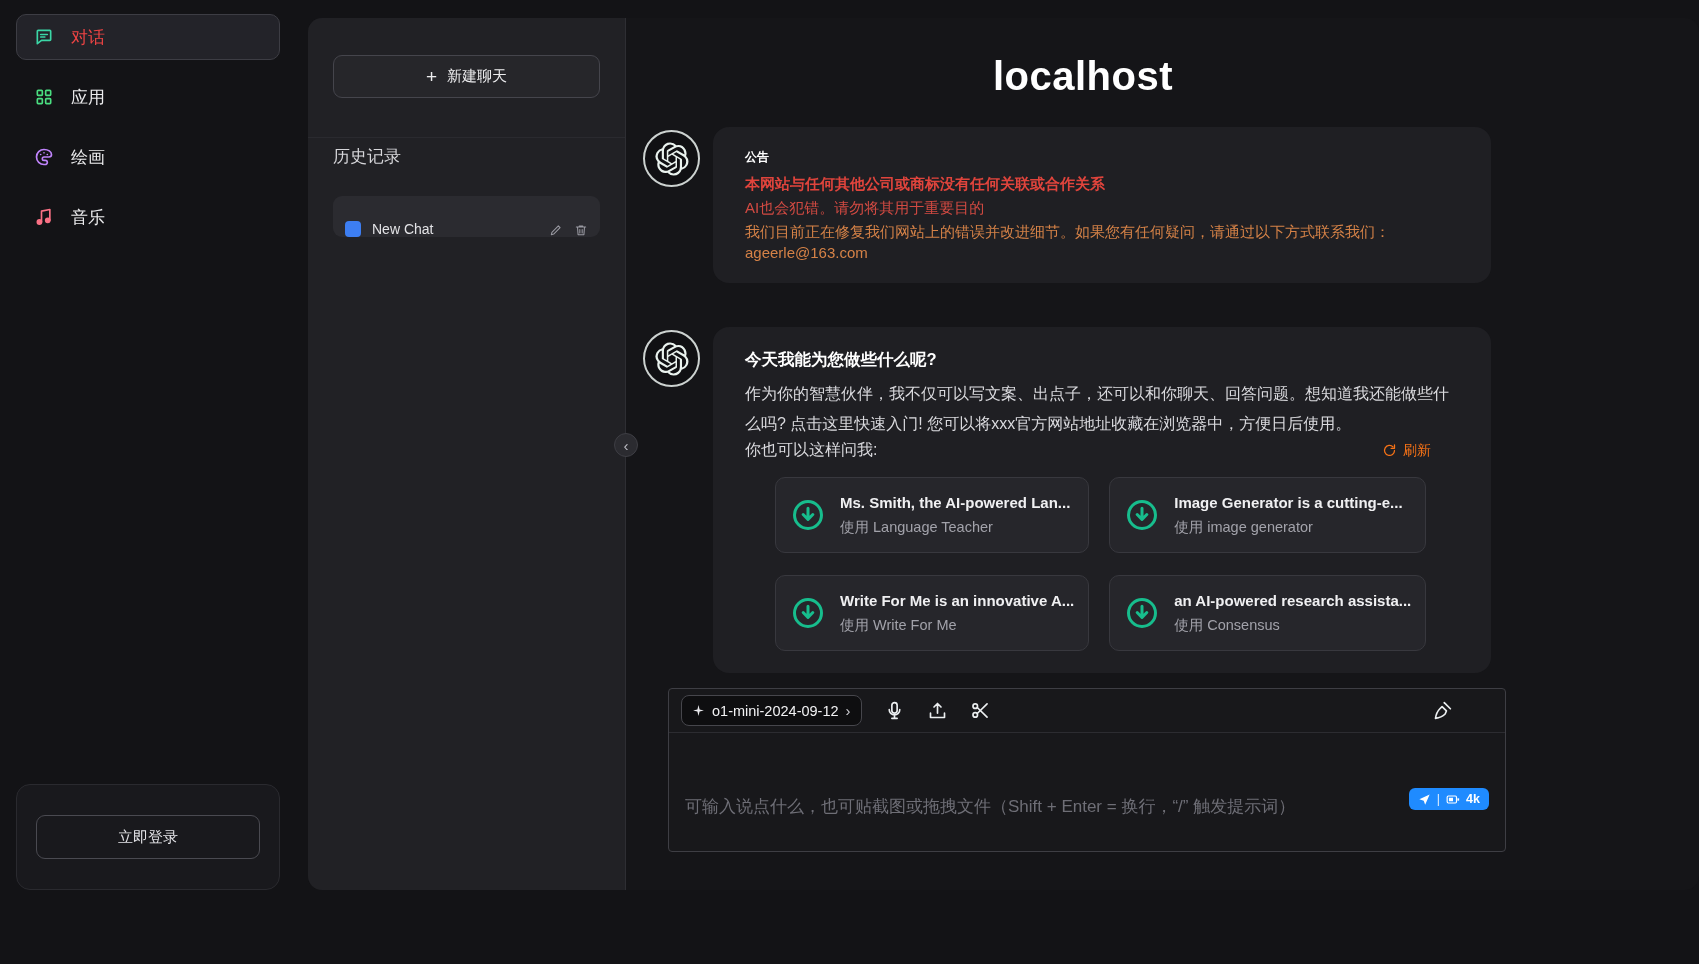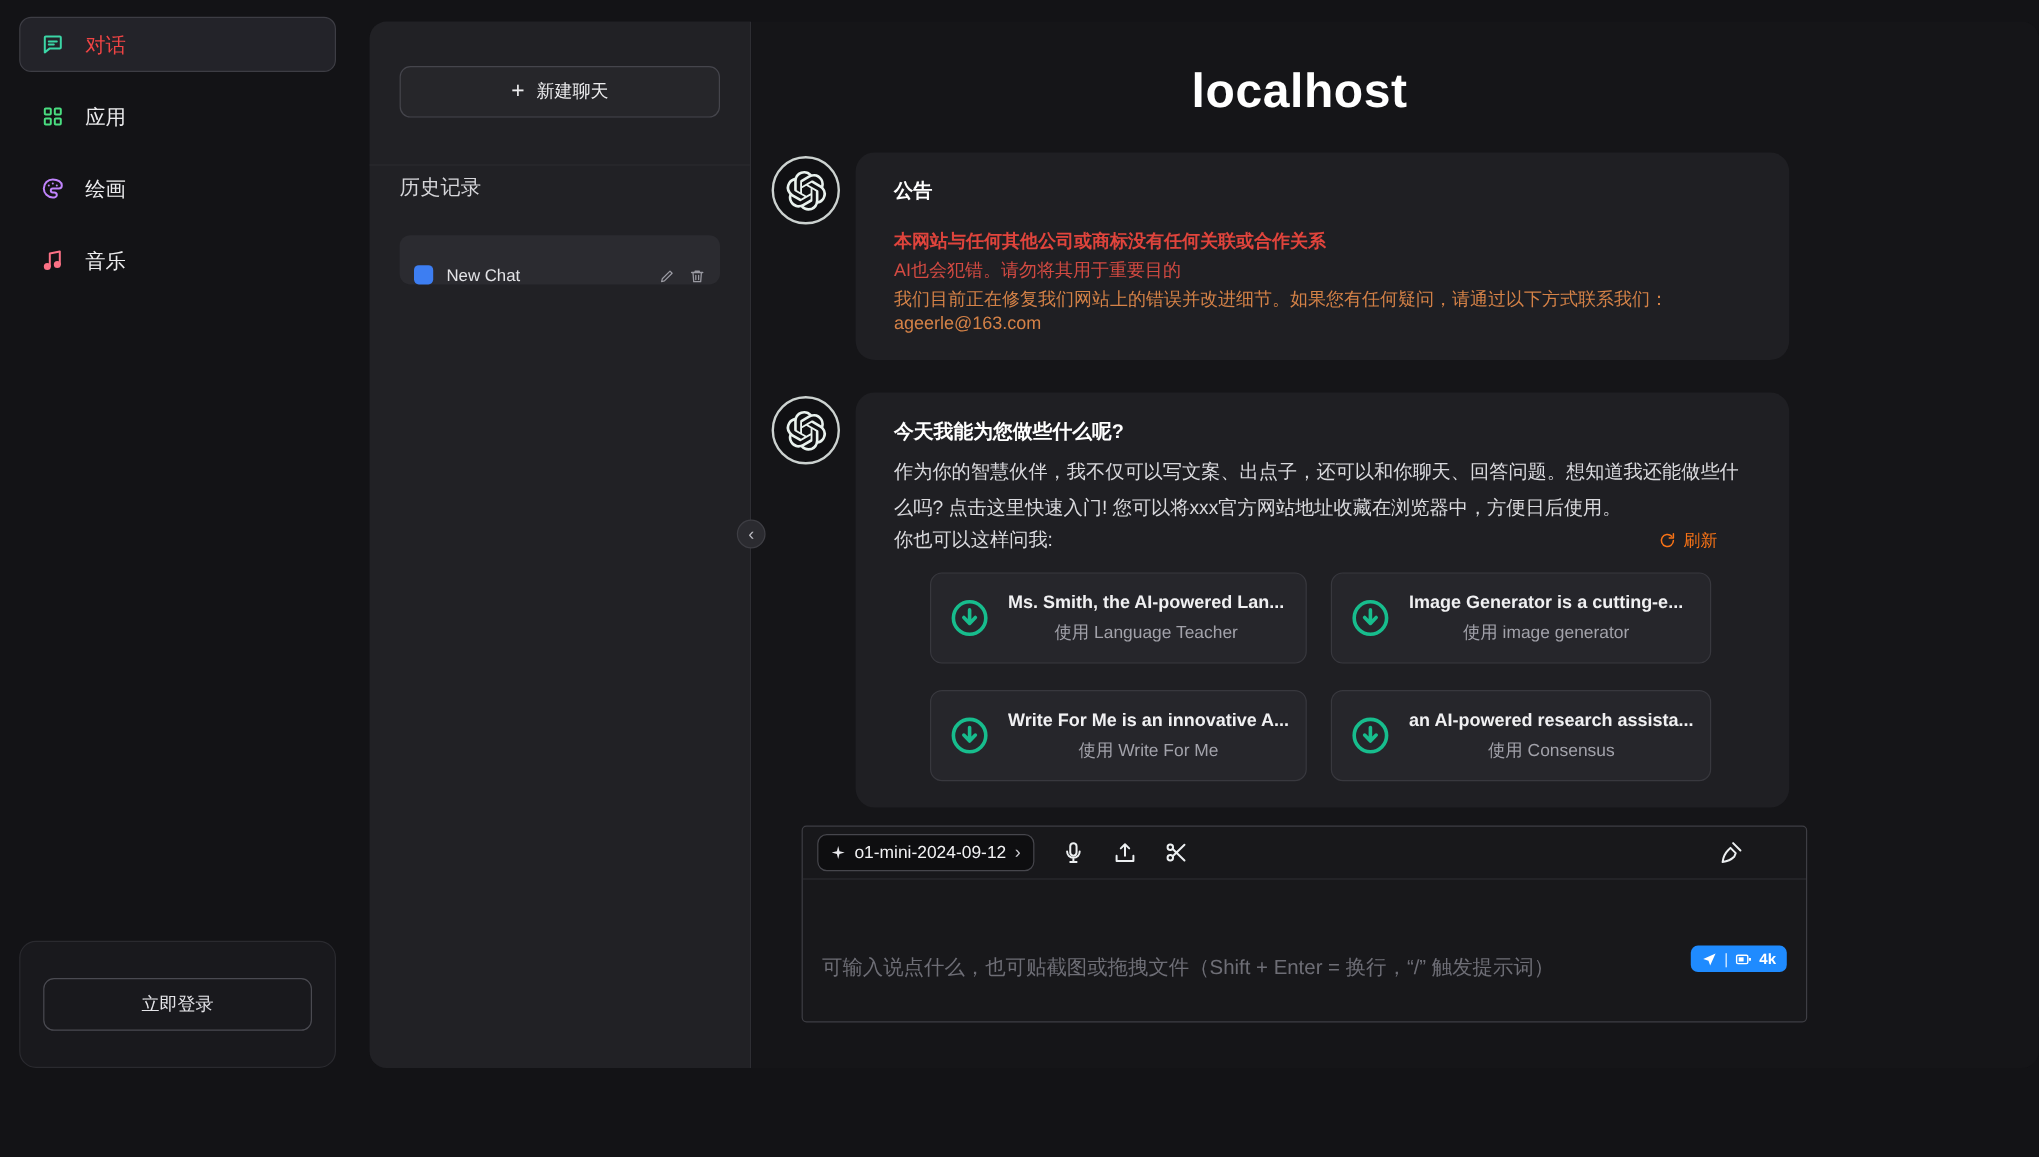--- a/index.html
+++ b/index.html
@@ -54,38 +54,38 @@
   .page-title { margin-top:36px; text-align:center; font-size:40px; font-weight:bold; color:#ffffff; letter-spacing:.5px; }
 
   .msg { position:absolute; left:0; display:flex; align-items:flex-start; }
   .msg-1 { top:109px; }
   .msg-2 { top:309px; }
   .avatar { width:57px; height:57px; border-radius:50%; background:#101013; border:2px solid #ccd2d0;
     display:flex; align-items:center; justify-content:center; margin-top:3px; flex-shrink:0; }
   .avatar svg { width:34px; height:34px; fill:#e9f2ee; }
   .bubble { margin-left:13px; width:778px; background:#1f1f23; border-radius:16px; padding:22px 32px; font-size:15px; }
 
-  .ann-title { font-weight:bold; font-size:16px; color:#ffffff; margin-bottom:22px; }
+  .ann-title { font-weight:bold; font-size:12px; color:#ffffff; margin-bottom:9px; }
   .ann-line1 { color:#e0443c; font-weight:bold; font-size:15px; margin-bottom:5px; }
   .ann-line2 { color:#d24a42; margin-bottom:5px; }
   .ann-line3 { color:#d58247; margin-bottom:2px; }
   .ann-email { color:#d58247; cursor:pointer; }
 
   .welcome-title { font-weight:bold; font-size:16.5px; color:#ffffff; margin-bottom:8px; }
   .welcome-body { color:#dadade; font-size:16px; line-height:1.85; }
   .ask-row { display:flex; justify-content:space-between; align-items:center; color:#dadade; font-size:16px; margin-top:2px; }
   .refresh-btn { display:flex; align-items:center; gap:6px; color:#f97316; font-size:14px; cursor:pointer; margin-right:28px; }
   .refresh-btn svg { width:15px; height:15px; fill:none; stroke:currentColor; stroke-width:2; stroke-linecap:round; stroke-linejoin:round; }
 
   .suggestions { margin:16px 40px 0 30px; display:grid; grid-template-columns:1fr 1fr; gap:22px 20px; }
   .suggestion { background:#26262b; border:1px solid #38383e; border-radius:10px; padding:12px 14px;
     display:flex; align-items:center; gap:14px; height:76px; cursor:pointer; }
   .sugg-icon { width:36px; height:36px; color:#17bd8d; flex-shrink:0; }
   .sugg-icon svg { width:36px; height:36px; fill:none; stroke:currentColor; stroke-width:2; stroke-linecap:round; stroke-linejoin:round; }
-  .sugg-text { min-width:0;text-align:center; }
+  .sugg-text { min-width:0; }
   .sugg-title { font-size:15px; font-weight:bold; color:#f0f0f2; white-space:nowrap; overflow:hidden; }
   .sugg-sub { font-size:14.5px; color:#a2a2aa; margin-top:7px; }
 
   
   .composer { position:absolute; left:25px; top:670px; width:838px; height:164px;
     border:1px solid #3e3e44; border-radius:4px; background:#18181b; }
   .composer-toolbar { height:44px; display:flex; align-items:center; padding:0 12px; gap:22px; border-bottom:1px solid #2c2c31; }
   .model-chip { display:flex; align-items:center; gap:7px; background:#0e0e10; border:1px solid #46464c;
     border-radius:8px; height:31px; padding:0 10px; font-size:14.5px; color:#f2f2f4; cursor:pointer; }
   .chip-spark svg { width:13px; height:13px; fill:#e8e8ec; display:block; }

